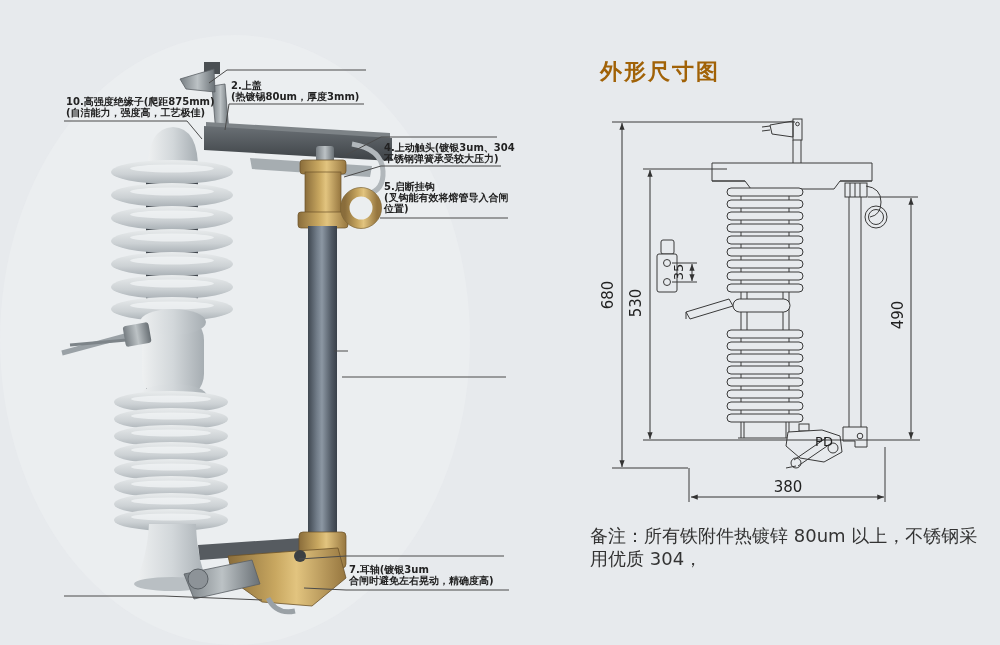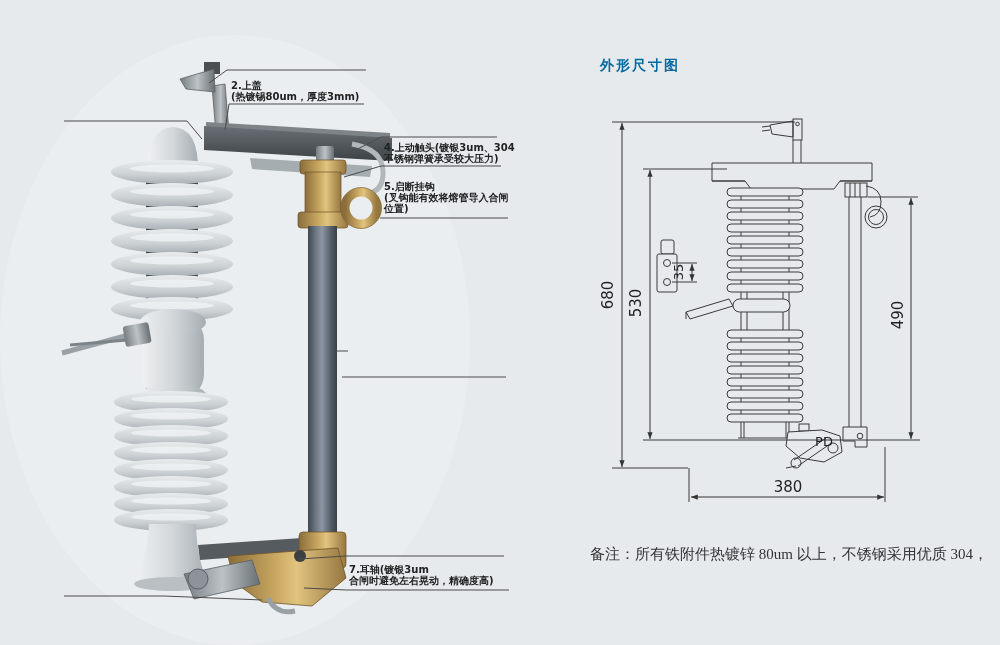--- a/index.html
+++ b/index.html
@@ -1,24 +1,24 @@
 <!DOCTYPE html>
 <html><head>
 <meta charset="utf-8">
 <style>
   html,body{margin:0;padding:0;}
   #stage{position:relative;width:1000px;height:645px;background:#e7eaed;overflow:hidden;
          font-family:"DejaVu Sans",sans-serif;}
   #art{position:absolute;left:0;top:0;width:1000px;height:645px;}
   .co{position:absolute;font-weight:600;font-size:10px;line-height:11px;color:#222;white-space:nowrap;}
   .co div{pointer-events:none;}
-  #title{position:absolute;left:600px;top:57px;font-size:14px;font-weight:600;
-         letter-spacing:2px;color:#0369a1;}
-  #note{position:absolute;left:590px;top:543px;font-size:15px;line-height:23px;
-        font-weight:500;color:#333;width:400px;font-family:Liberation Serif, serif;}
+  #title{position:absolute;left:600px;top:57px;font-size:22px;font-weight:600;
+         letter-spacing:2px;color:#a16207;}
+  #note{position:absolute;left:590px;top:524px;font-size:18px;line-height:23px;
+        font-weight:500;color:#333;width:400px;}
   svg text{font-family:"DejaVu Sans",sans-serif;}
 </style>
 </head>
 <body>
 
 <div id="stage">
 
 <svg id="art" viewBox="0 0 1000 645">
   <defs>
     <marker id="arr" viewBox="0 0 10 10" refX="9" refY="5" markerWidth="7.5" markerHeight="7.5" orient="auto-start-reverse">
@@ -291,19 +291,23 @@
 </div>
 <div class="co" style="left:384px;top:181px">
   <div>5.启断挂钩</div>
   <div>(叉钩能有效将熔管导入合闸</div>
   <div>位置)</div>
 </div>
 <div class="co" style="left:349px;top:564px">
   <div>7.耳轴(镀银3um</div>
   <div>合闸时避免左右晃动，精确度高)</div>
 </div>
+<div class="co" style="left:66px;top:96px">
+  <div>10.高强度绝缘子(爬距875mm)</div>
+  <div>(自洁能力，强度高，工艺极佳)</div>
+</div>
 
 <div id="title">外形尺寸图</div>
 <div id="note">
   <div>备注：所有铁附件热镀锌 80um 以上，不锈钢采用优质 304，</div>
 </div>
 
 </div>
 
 </body></html>

